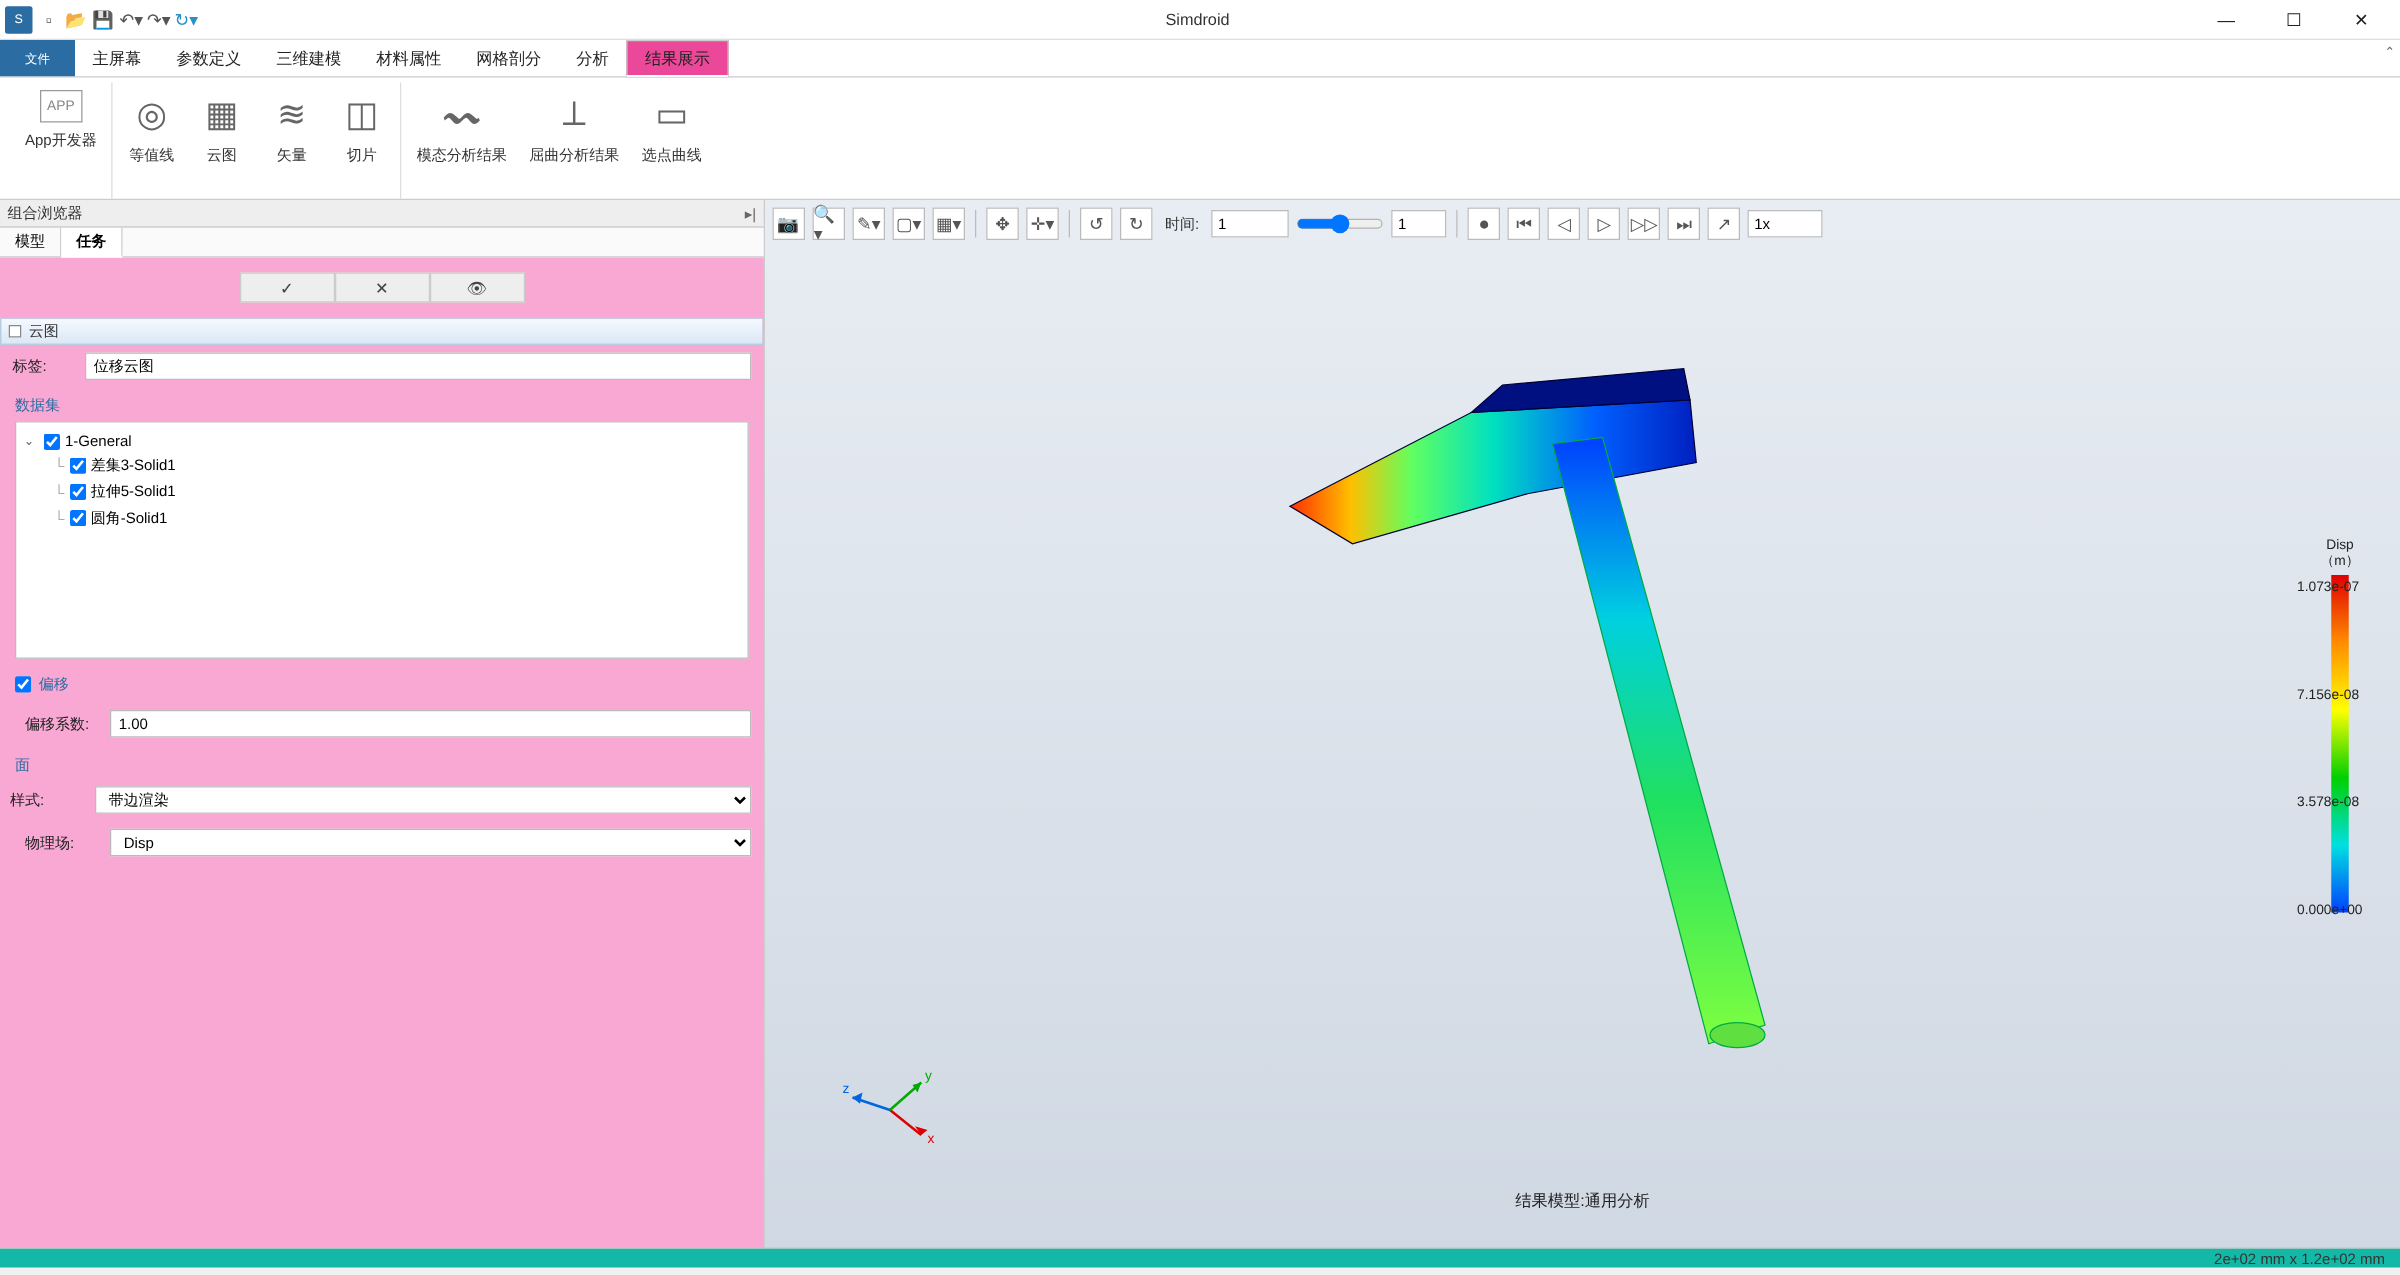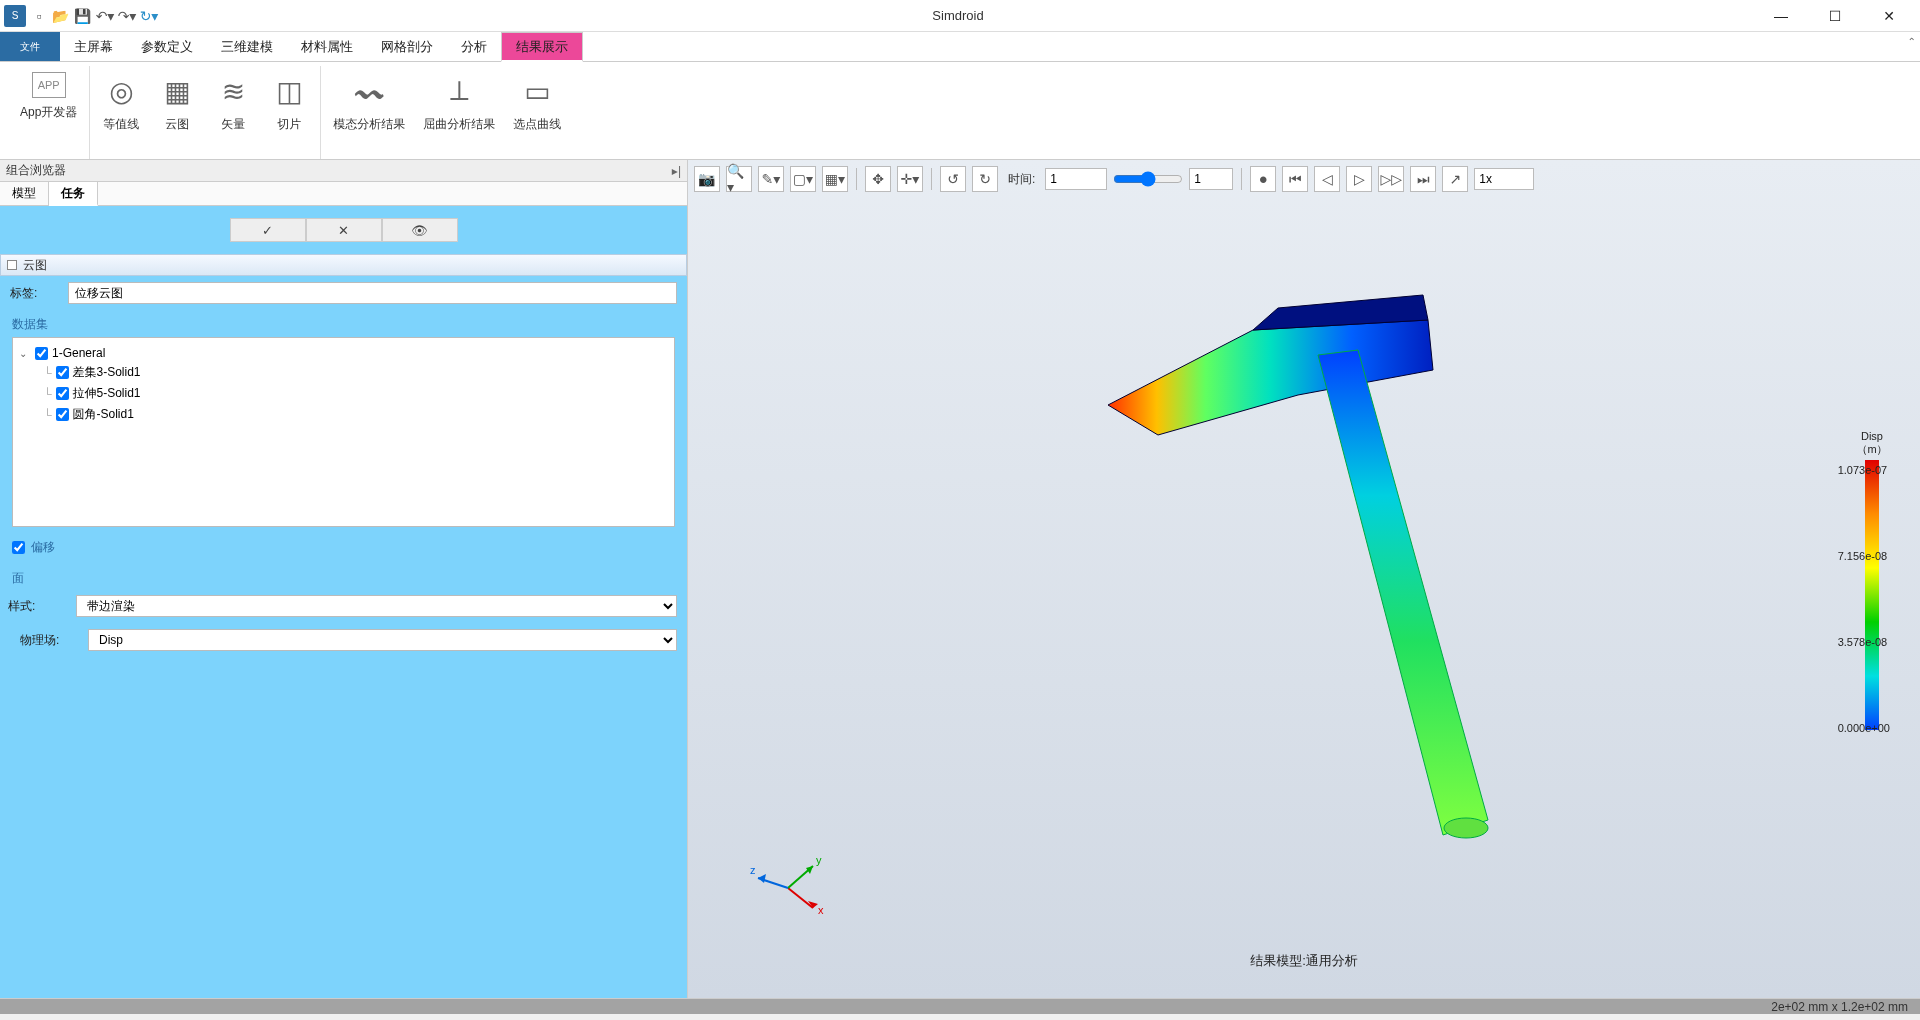--- a/index.html
+++ b/index.html
@@ -25,21 +25,21 @@
 .ribbon { height: 98px; background: #fff; border-bottom: 1px solid #ccc; display: flex; align-items: stretch; padding: 4px 8px 0; }
 .ribbon-group { display: flex; gap: 10px; padding: 0 8px; border-right: 1px solid #ddd; }
 .ribbon-btn { display: flex; flex-direction: column; align-items: center; justify-content: flex-start; padding: 6px 4px; min-width: 46px; }
 .ribbon-btn .icon { width: 38px; height: 38px; display: flex; align-items: center; justify-content: center; font-size: 28px; color: #666; }
 .ribbon-btn .label { font-size: 12px; color: #333; margin-top: 6px; text-align: center; }
 
 
 .main { display: flex; height: calc(1020px - 32px - 30px - 98px - 22px); }
 
 
-.sidepanel { width: 688px; background: #7dd3fc; border-right: 1px solid #ccc; display: flex; flex-direction: column; }
+.sidepanel { width: 612px; background: #f9a8d4; border-right: 1px solid #ccc; display: flex; flex-direction: column; }
 .panel-title { height: 22px; background: #eee; border-bottom: 1px solid #ccc; display: flex; align-items: center; padding: 0 6px; font-size: 12px; color: #333; position: relative; }
 .panel-title .pin { position: absolute; right: 6px; font-size: 12px; color: #666; }
 .tabs { height: 24px; display: flex; border-bottom: 1px solid #ccc; background: #fafafa; }
 .tab { padding: 0 12px; display: flex; align-items: center; font-size: 12px; border-right: 1px solid #ccc; }
 .tab.active { background: #fff; border-bottom: 2px solid #fff; margin-bottom: -1px; font-weight: bold; }
 
 .task-buttons { display: flex; gap: 0; justify-content: center; padding: 12px 0 8px; }
 .task-btn { width: 76px; height: 24px; background: #eee; border: 1px solid #ccc; display: flex; align-items: center; justify-content: center; font-size: 13px; color: #444; }
 
 .section-header { height: 22px; background: linear-gradient(#f5f9ff, #dbe8f5); border: 1px solid #b8cde2; display: flex; align-items: center; padding: 0 6px; font-size: 12px; color: #333; margin: 4px 0 0; }
@@ -75,21 +75,21 @@
 
 .legend { position: absolute; right: 10px; top: 270px; width: 76px; display: flex; flex-direction: column; align-items: center; font-size: 11px; color: #222; }
 .legend-title { text-align: center; line-height: 1.2; margin-bottom: 4px; }
 .legend-bar { width: 14px; height: 270px; position: relative; background: linear-gradient(to bottom, #e00000, #ff8c00, #ffff00, #00d000, #00e0e0, #0040ff); }
 .legend-ticks { position: absolute; right: 30px; top: 304px; font-size: 11px; color: #222; display: flex; flex-direction: column; justify-content: space-between; height: 270px; align-items: flex-start; }
 
 
 .hammer { position: absolute; top: 100px; left: 350px; width: 520px; height: 620px; }
 
 
-.statusbar { height: 16px; background: #a3a3a3; border-top: 1px solid #ccc; display: flex; align-items: center; justify-content: flex-end; padding: 0 12px; font-size: 12px; color: #333; }
+.statusbar { height: 16px; background: #14b8a6; border-top: 1px solid #ccc; display: flex; align-items: center; justify-content: flex-end; padding: 0 12px; font-size: 12px; color: #333; }
 </style>
 </head>
 <body>
 
 <div class="titlebar">
   <div class="titlebar-left">
     <span class="app-logo">S</span>
     <span class="titlebar-icon">▫</span>
     <span class="titlebar-icon">📂</span>
     <span class="titlebar-icon">💾</span>
@@ -208,20 +208,24 @@
           <span style="color:#aaa">└</span>
             <input type="checkbox" checked="" style="">
           <span>圆角-Solid1</span>
         </div>
       </div>
     </div>
 
     <div class="checkbox-row">
       <input type="checkbox" checked="" style="">
       <span>偏移</span>
+    </div>
+    <div class="form-row" style="padding-left:20px">
+      <label style="width:60px">偏移系数:</label>
+      <input type="number" step="0.01" value="1.00" style="">
     </div>
 
     <div class="section-divider-label">面</div>
     <div class="form-row" style="padding-left:8px">
       <label style="width:60px">样式:</label>
       <select><option>带边渲染</option></select>
     </div>
     <div class="form-row" style="padding-left:20px">
       <label style="width:60px">物理场:</label>
       <select><option>Disp</option></select>

